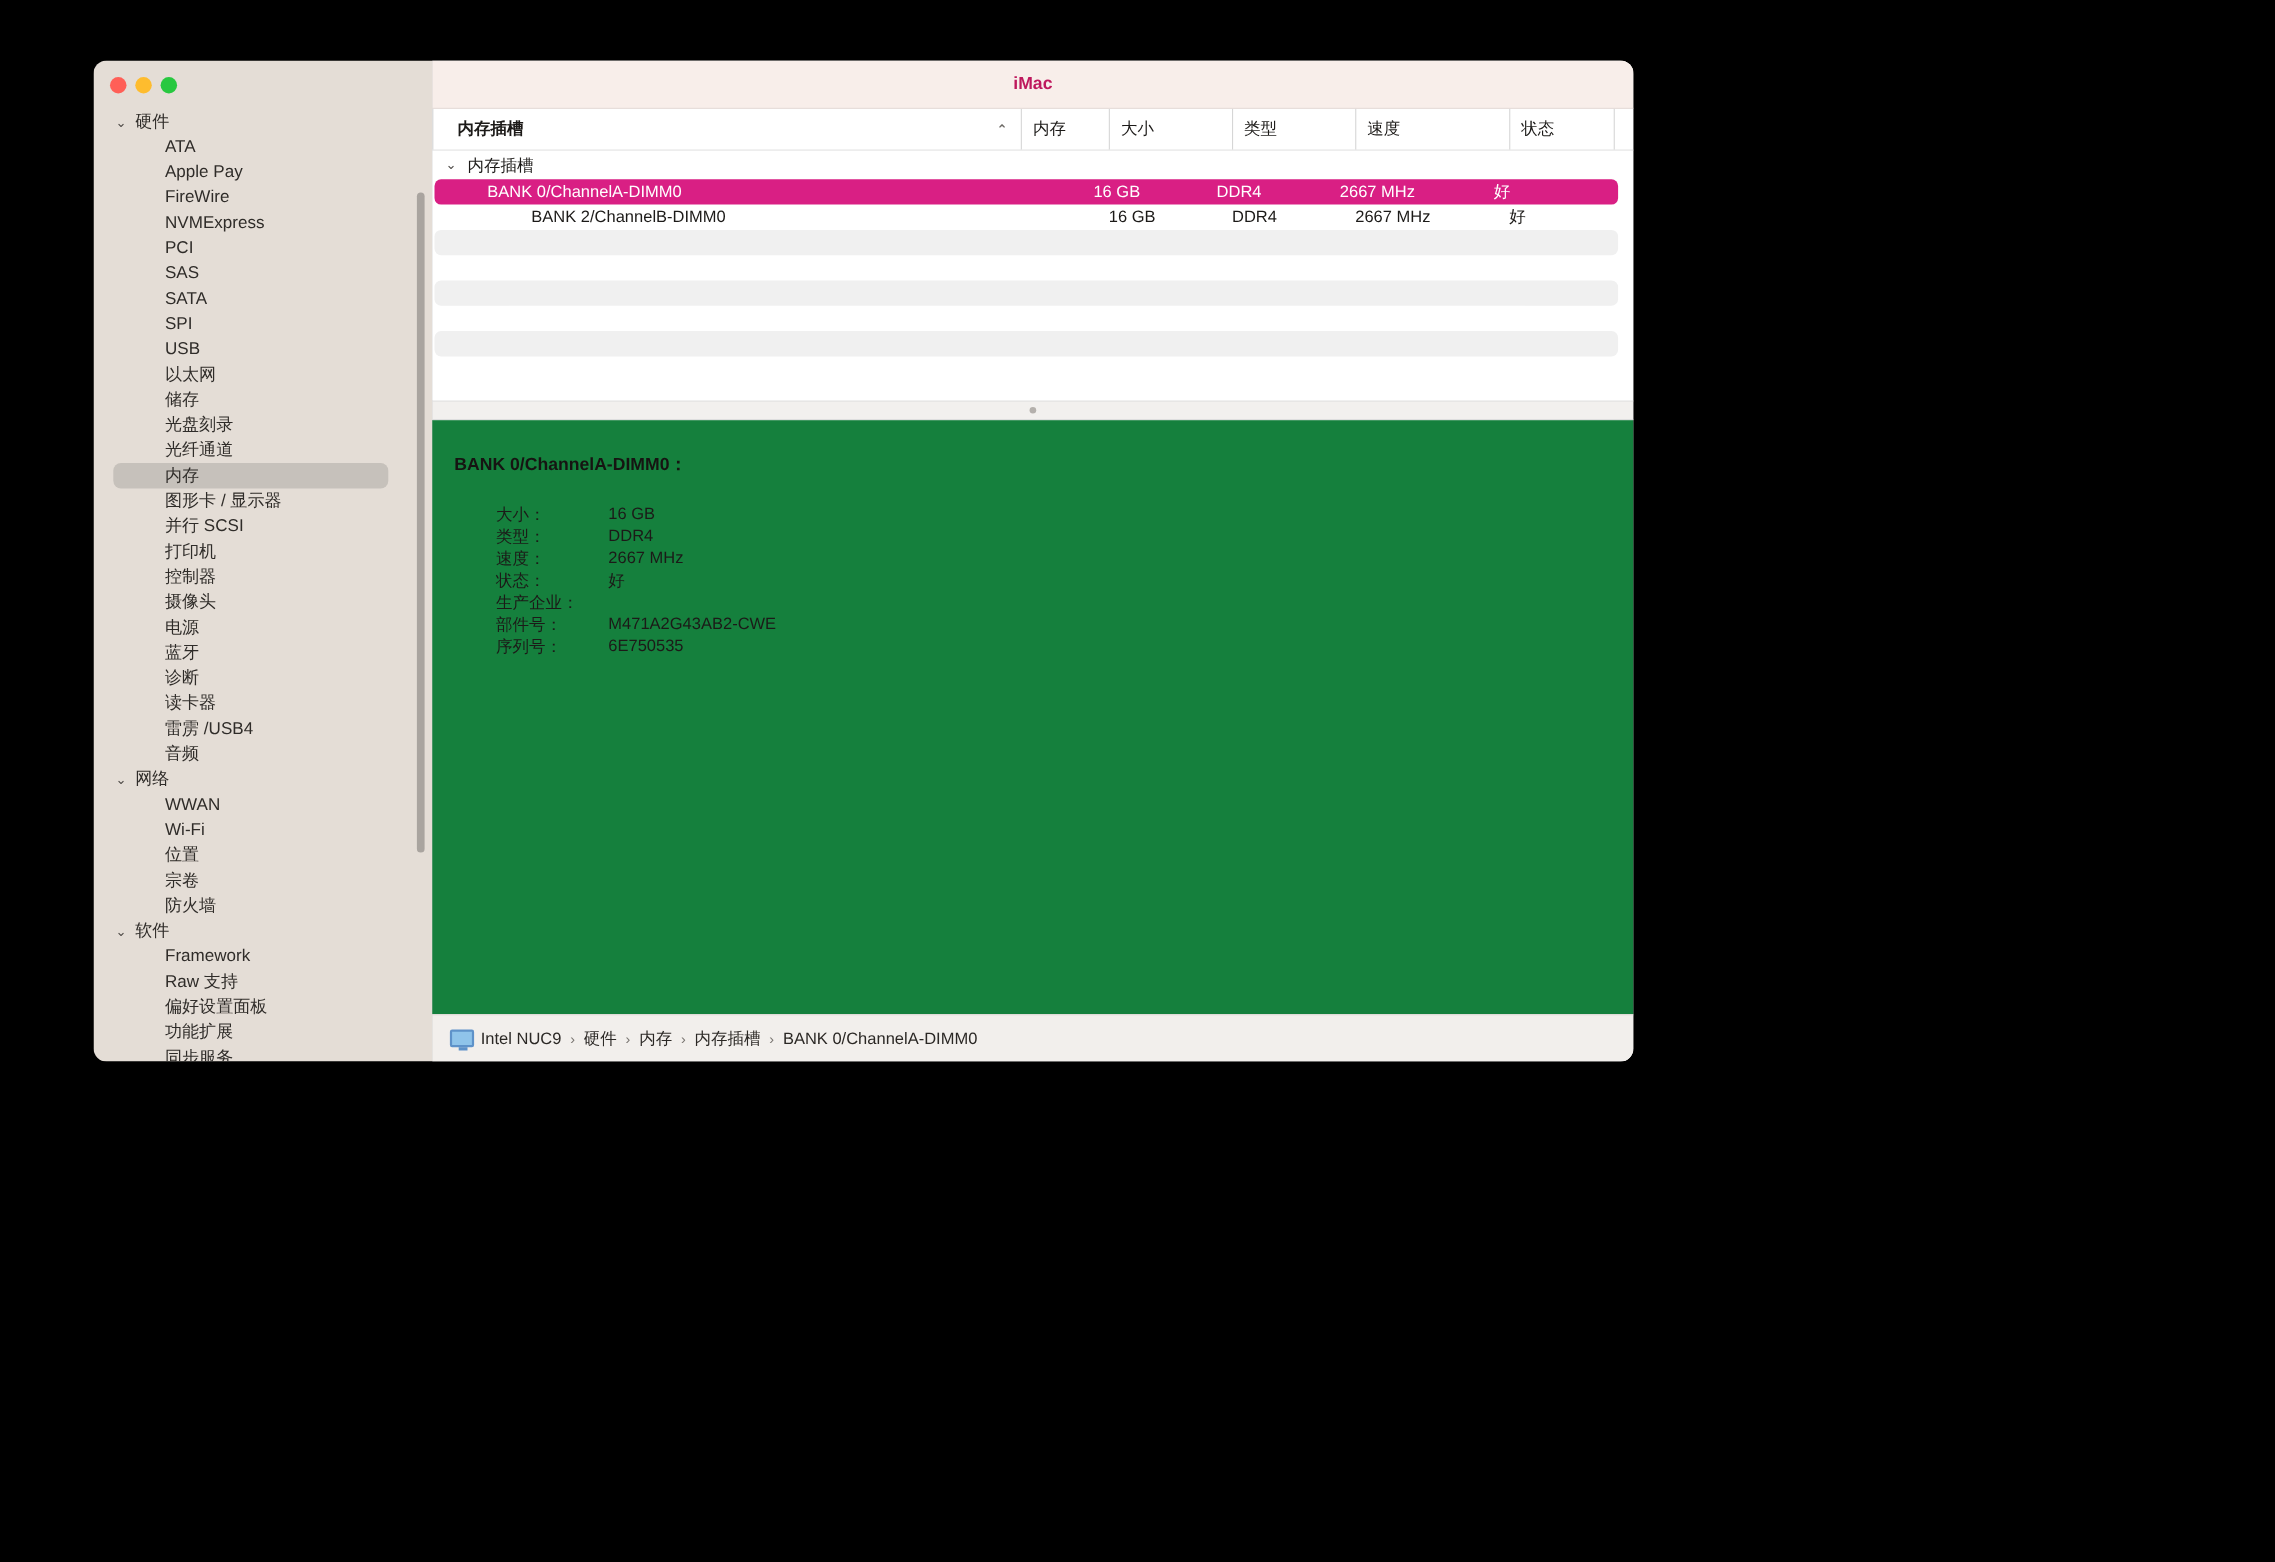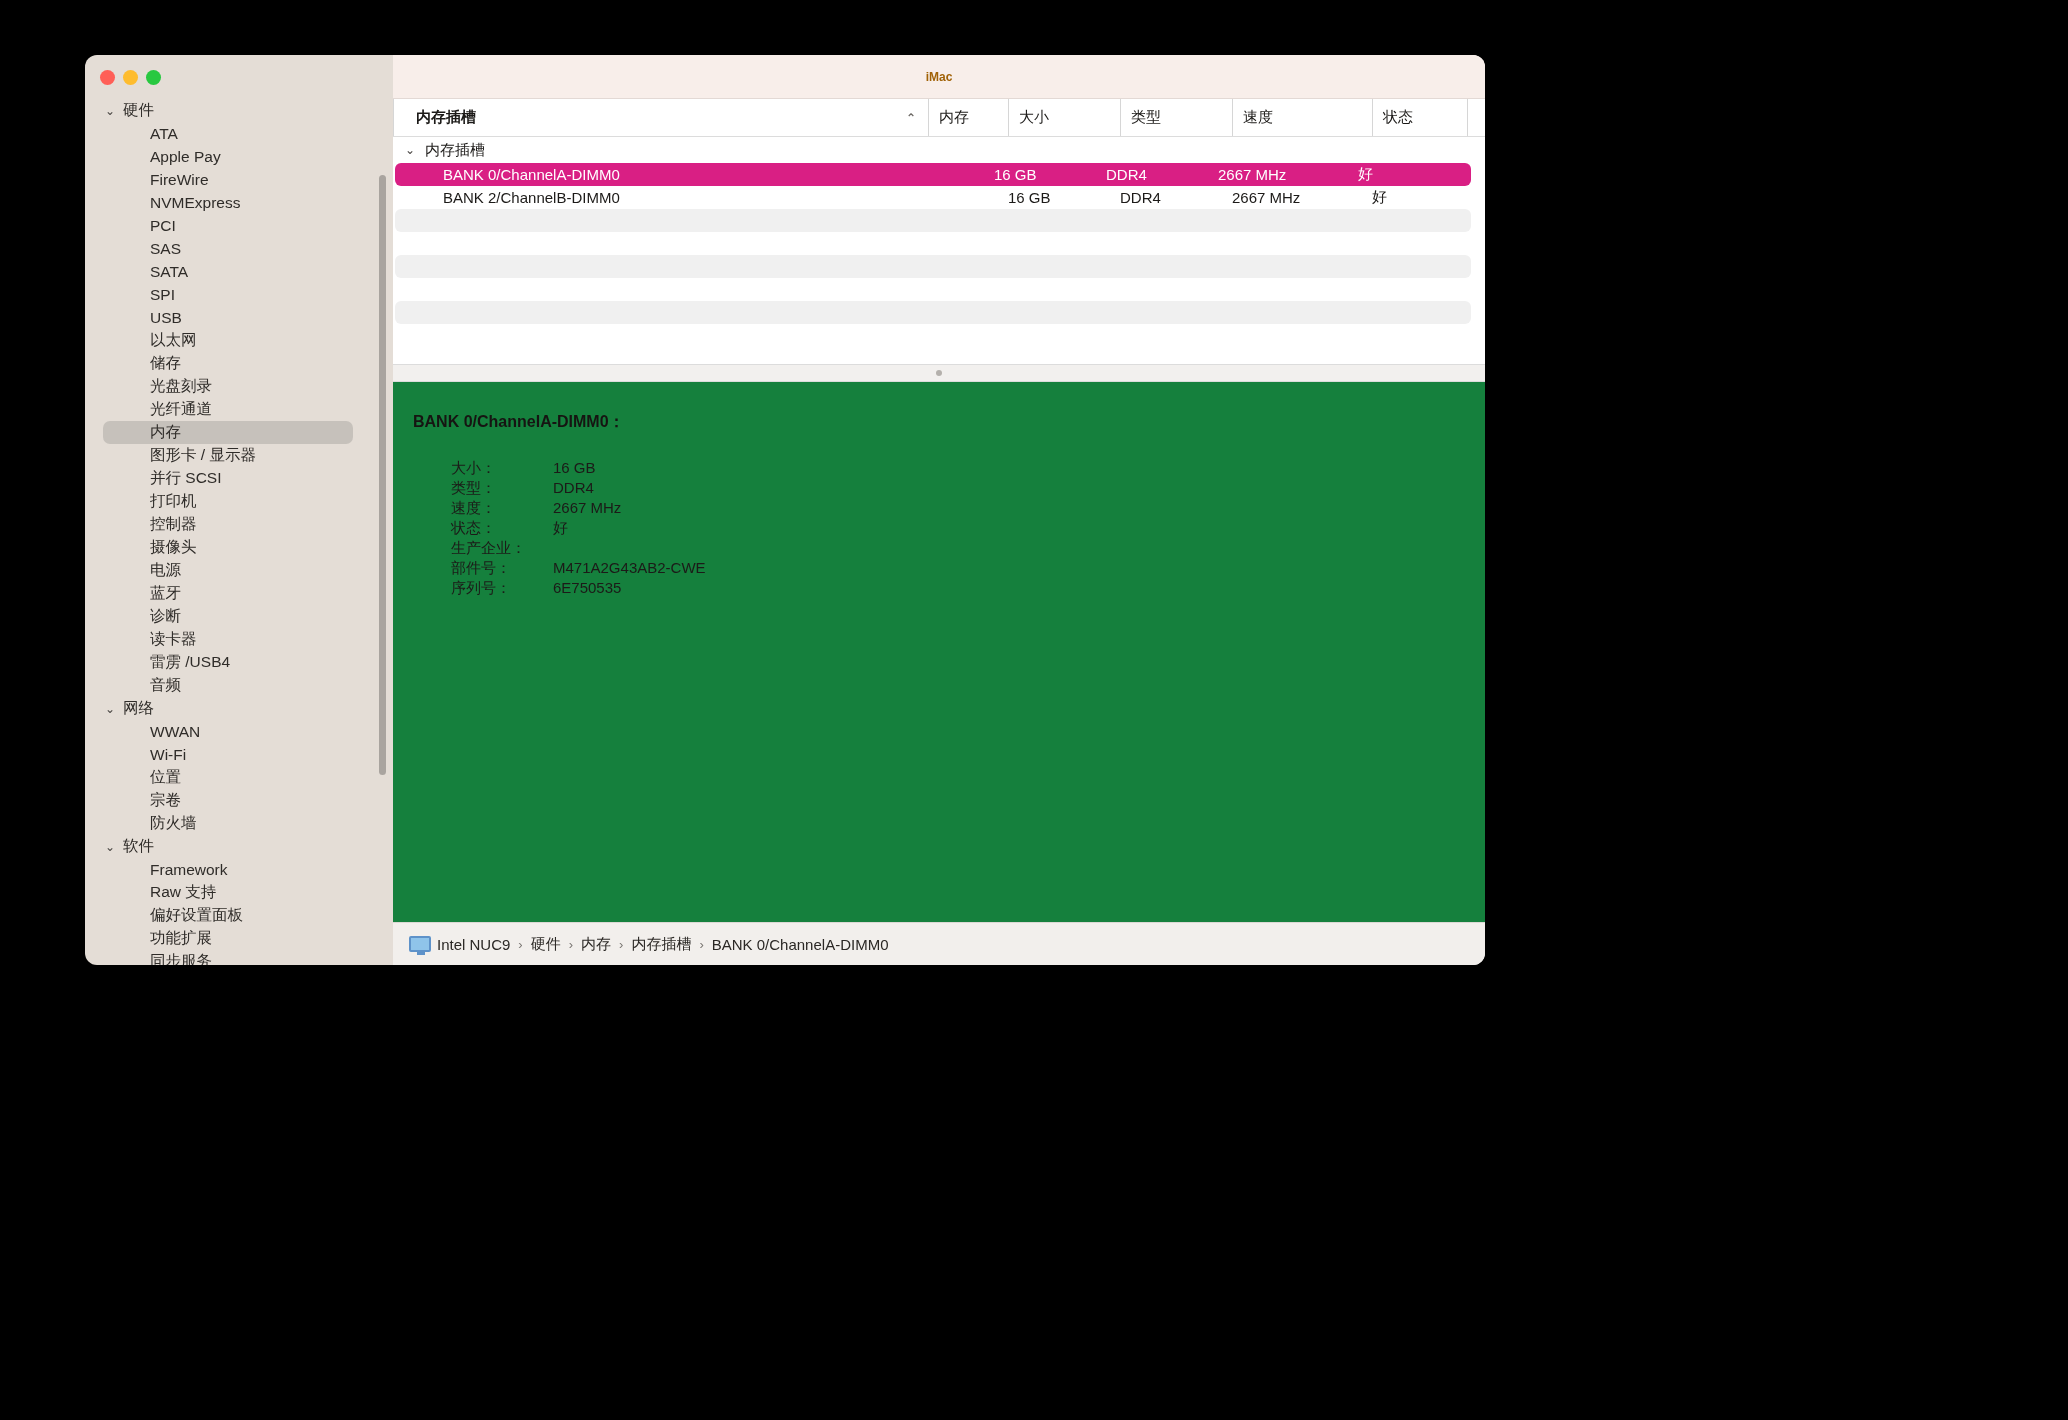--- a/index.html
+++ b/index.html
@@ -91,23 +91,23 @@
   #titlebar {
     height: 44px;
     flex: 0 0 44px;
     background: #f8eeea;
     display: flex;
     align-items: center;
     justify-content: center;
     border-bottom: 1px solid #e3d9d5;
   }
   #title-text {
-    font-size: 12px;
+    font-size: 16px;
     font-weight: bold;
-    color: #a16207;
+    color: #be185d;
   }
 
   
   #table-header {
     height: 38px;
     flex: 0 0 38px;
     background: #ffffff;
     display: flex;
     align-items: stretch;
     border-bottom: 1px solid #dcdcdc;
@@ -154,20 +154,21 @@
     color: #1c1a18;
     padding-left: 12px;
   }
   .tree-group .disc { width: 20px; font-size: 12px; color: #4a4744; }
   .trow {
     height: 23px;
     display: flex;
     align-items: center;
     font-size: 15px;
     color: #1c1a18;
+    margin-left: 40px;
   }
   .trow.selected {
     background: #d91f84;
     color: #ffffff;
     border-radius: 6px;
     margin: 0 14px 0 2px;
   }
   .trow.striped { background: #f0f0f0; border-radius: 6px; margin: 0 14px 0 2px; }
   .trow.blank { height: 23px; }
   .cell { flex: 0 0 auto; display: flex; align-items: center; }

